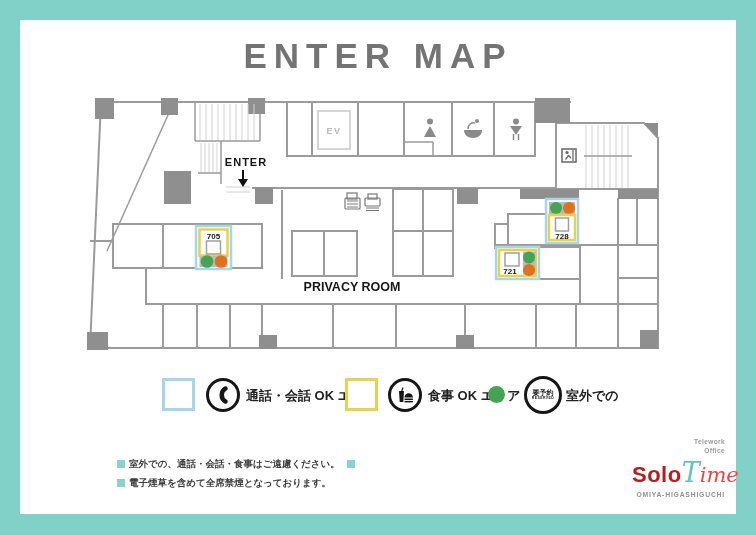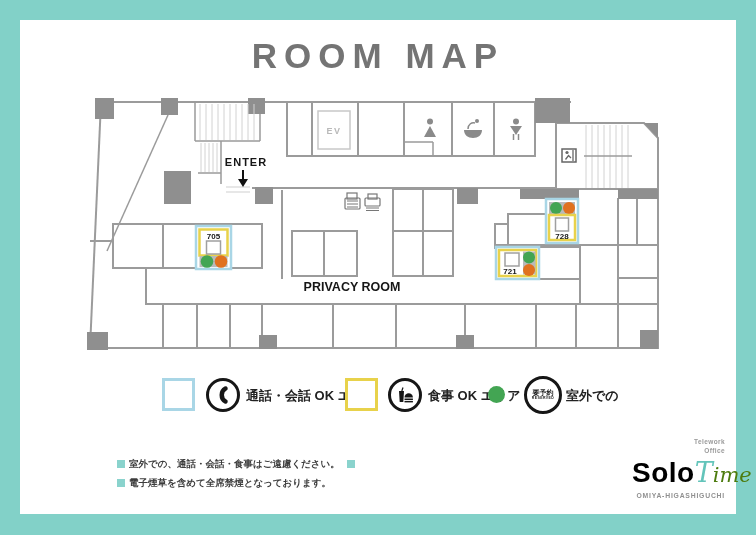--- a/index.html
+++ b/index.html
@@ -53,41 +53,41 @@
     display:inline-block;width:8px;height:8px;background:#8ad3cd;margin-right:4px;
     vertical-align:-1px;
   }
   .n1{left:97px;top:438px;}
   .n2{left:97px;top:457px;}
   .n3{left:327px;top:438px;}
   
   .logo{position:absolute;left:580px;top:418px;width:125px;text-align:right;color:#8d8d8d;}
   .logo .tag{font-size:6.5px;line-height:1.35;color:#9a9a9a;font-weight:bold;letter-spacing:.4px;}
   .logo .name{margin-top:1px;white-space:nowrap;}
-  .logo .solo{font-size:28px;font-weight:600;color:#000000;letter-spacing:.5px;margin-left:32px;}
+  .logo .solo{font-size:22px;font-weight:600;color:#b91c1c;letter-spacing:.5px;margin-left:32px;}
   .logo .t{font-size:27px;color:#63c4ba;font-family:"DejaVu Serif","Liberation Serif",serif;font-style:italic;}
-  .logo .ime{font-size:21px;color:#4d7c0f;font-family:"DejaVu Serif","Liberation Serif",serif;font-style:italic;}
+  .logo .ime{font-size:21px;color:#ef4444;font-family:"DejaVu Serif","Liberation Serif",serif;font-style:italic;}
   .logo .loc{font-size:6.8px;font-weight:bold;letter-spacing:.8px;color:#909090;margin-top:3px;}
   
   .wall{stroke:#9b9b9b;stroke-width:2;fill:none;stroke-linecap:square;}
   .wall-thin{stroke:#9b9b9b;stroke-width:1.5;fill:none;}
   .pillar{fill:#8f8f8f;stroke:none;}
   .tread{stroke:#d2d2d2;stroke-width:1;}
   .icon{fill:#8a8a8a;stroke:none;}
   .icon-line{stroke:#8a8a8a;stroke-width:1.5;fill:none;}
   .plabel{font-family:"Liberation Sans","DejaVu Sans",sans-serif;font-weight:bold;fill:#161616;}
   .desk{fill:#fff;stroke:#a0a0a0;stroke-width:1.5;}
   .strip{fill:#b9b9b9;}
 </style>
 </head>
 <body>
 
 <div class="page">
 
-  <div class="title">ROOM MAP</div>
+  <div class="title">ENTER MAP</div>
 
   <svg class="plan" width="580" height="262" viewBox="85 92 580 262" xmlns="http://www.w3.org/2000/svg">
 
     <g>
       <path class="wall" d="M101,101 L570,101"></path>
       <path class="wall" d="M101,101 L90,347"></path>
       <path class="wall" d="M90,347 L658,347"></path>
       <path class="wall" d="M556,122 L644,122 L658,137 L658,347"></path>
       <path class="wall" d="M556,122 L556,188 M556,188 L658,188"></path>
     </g>

